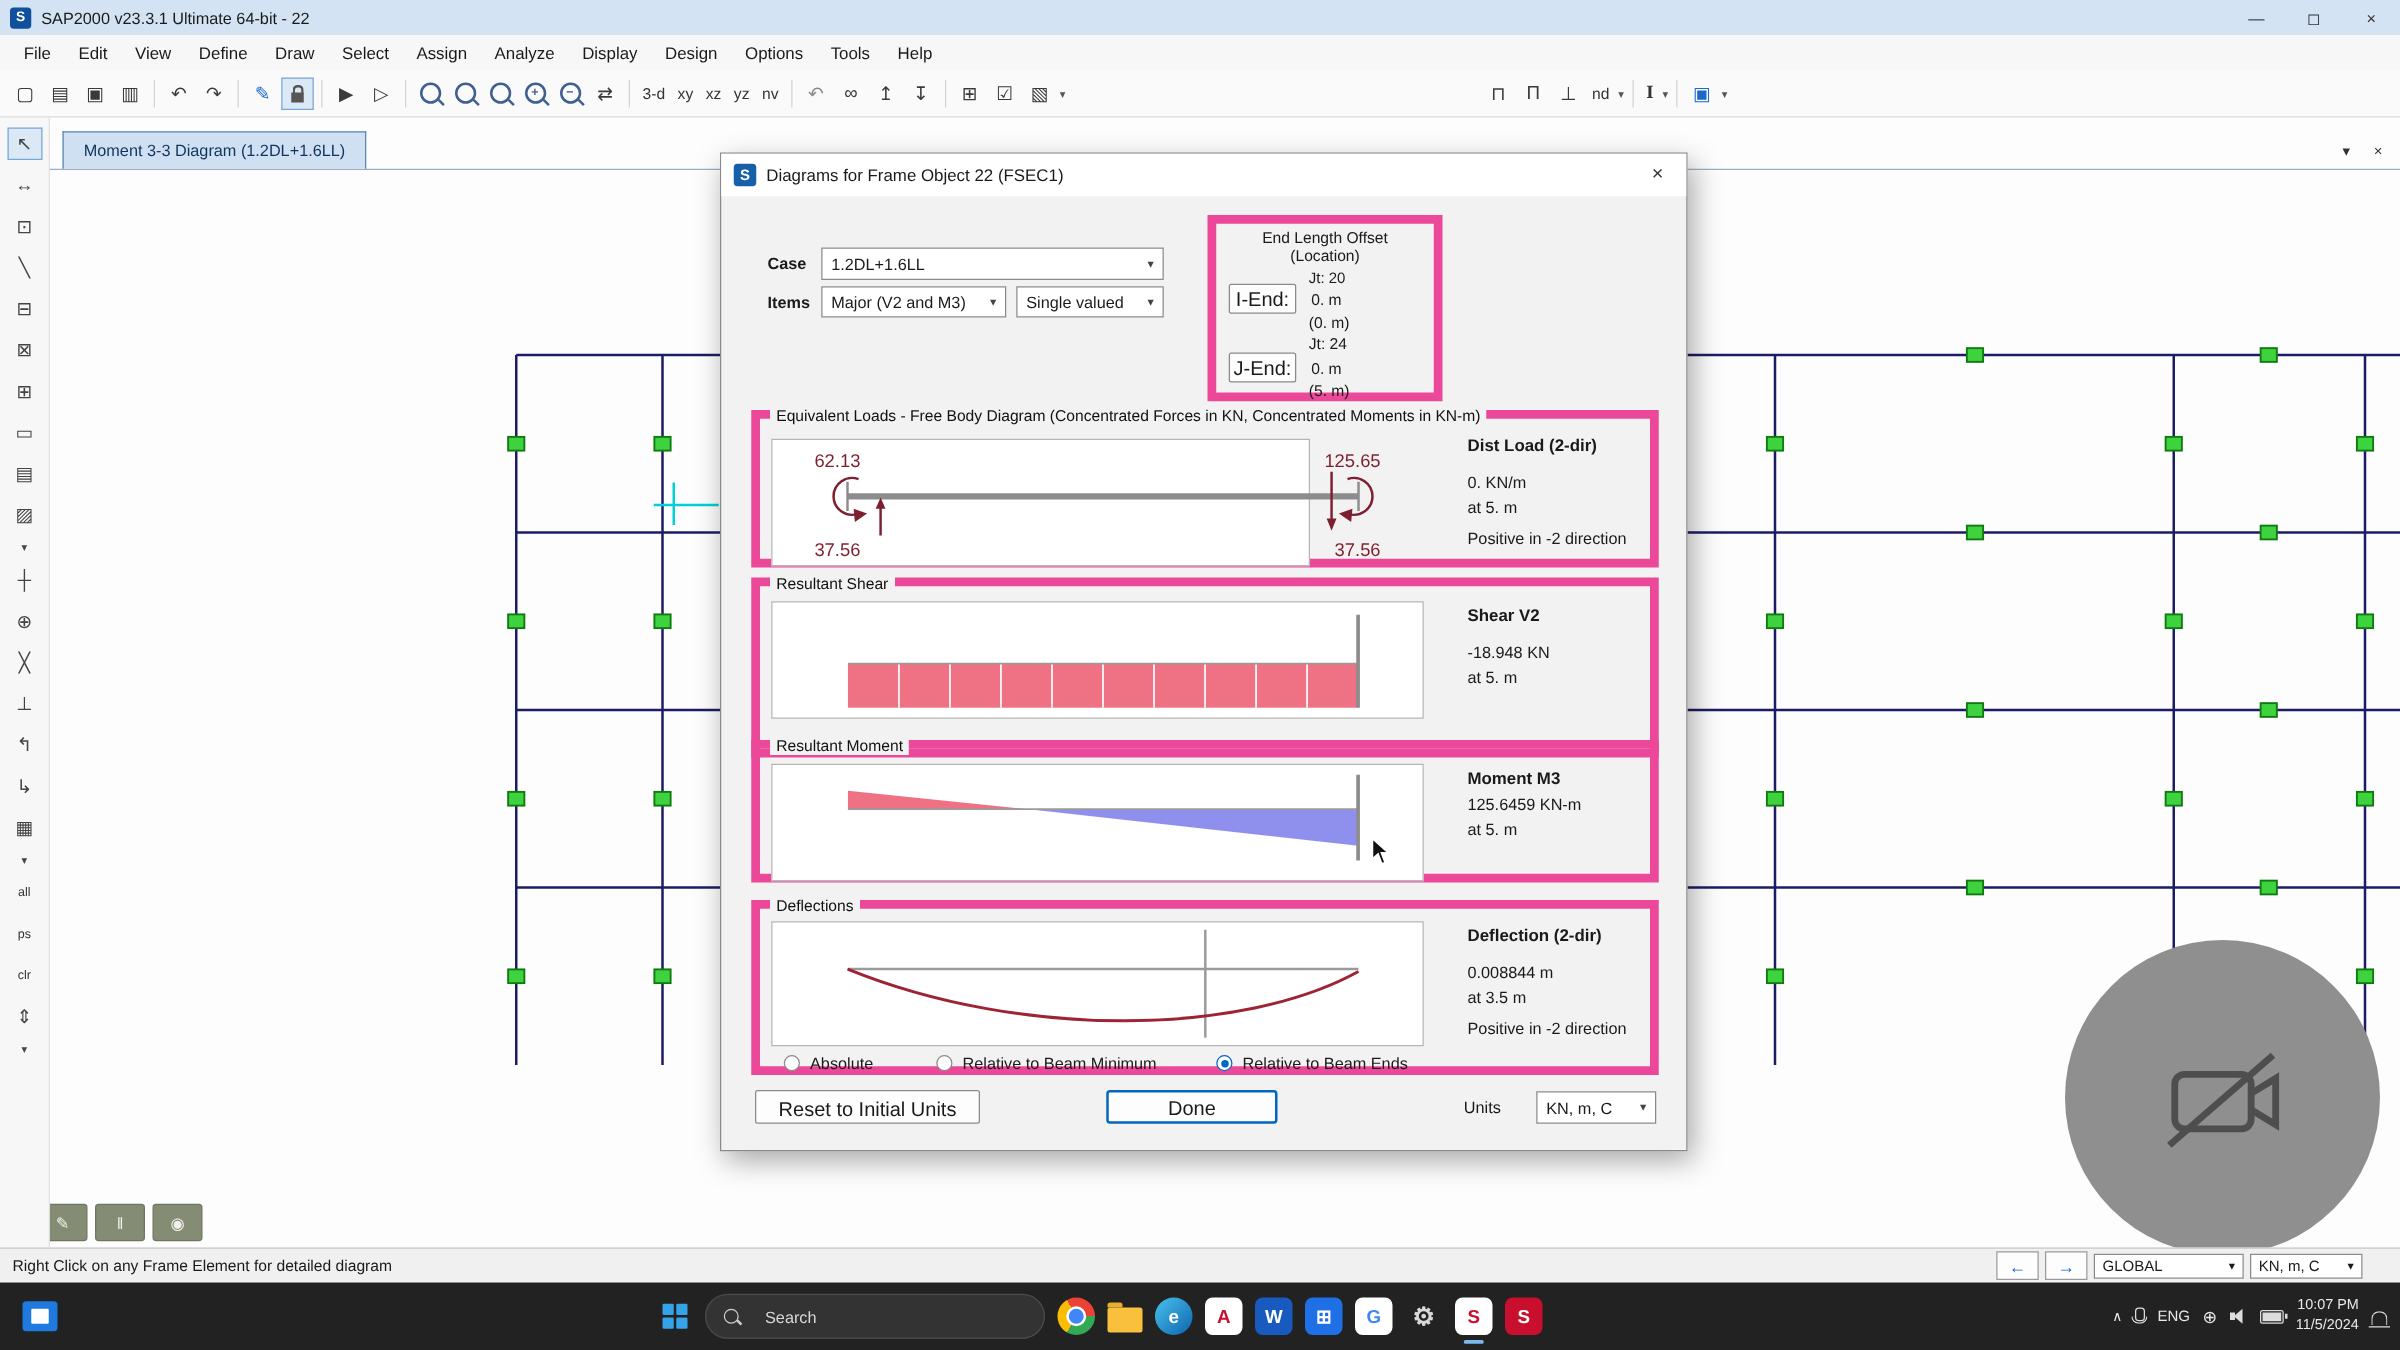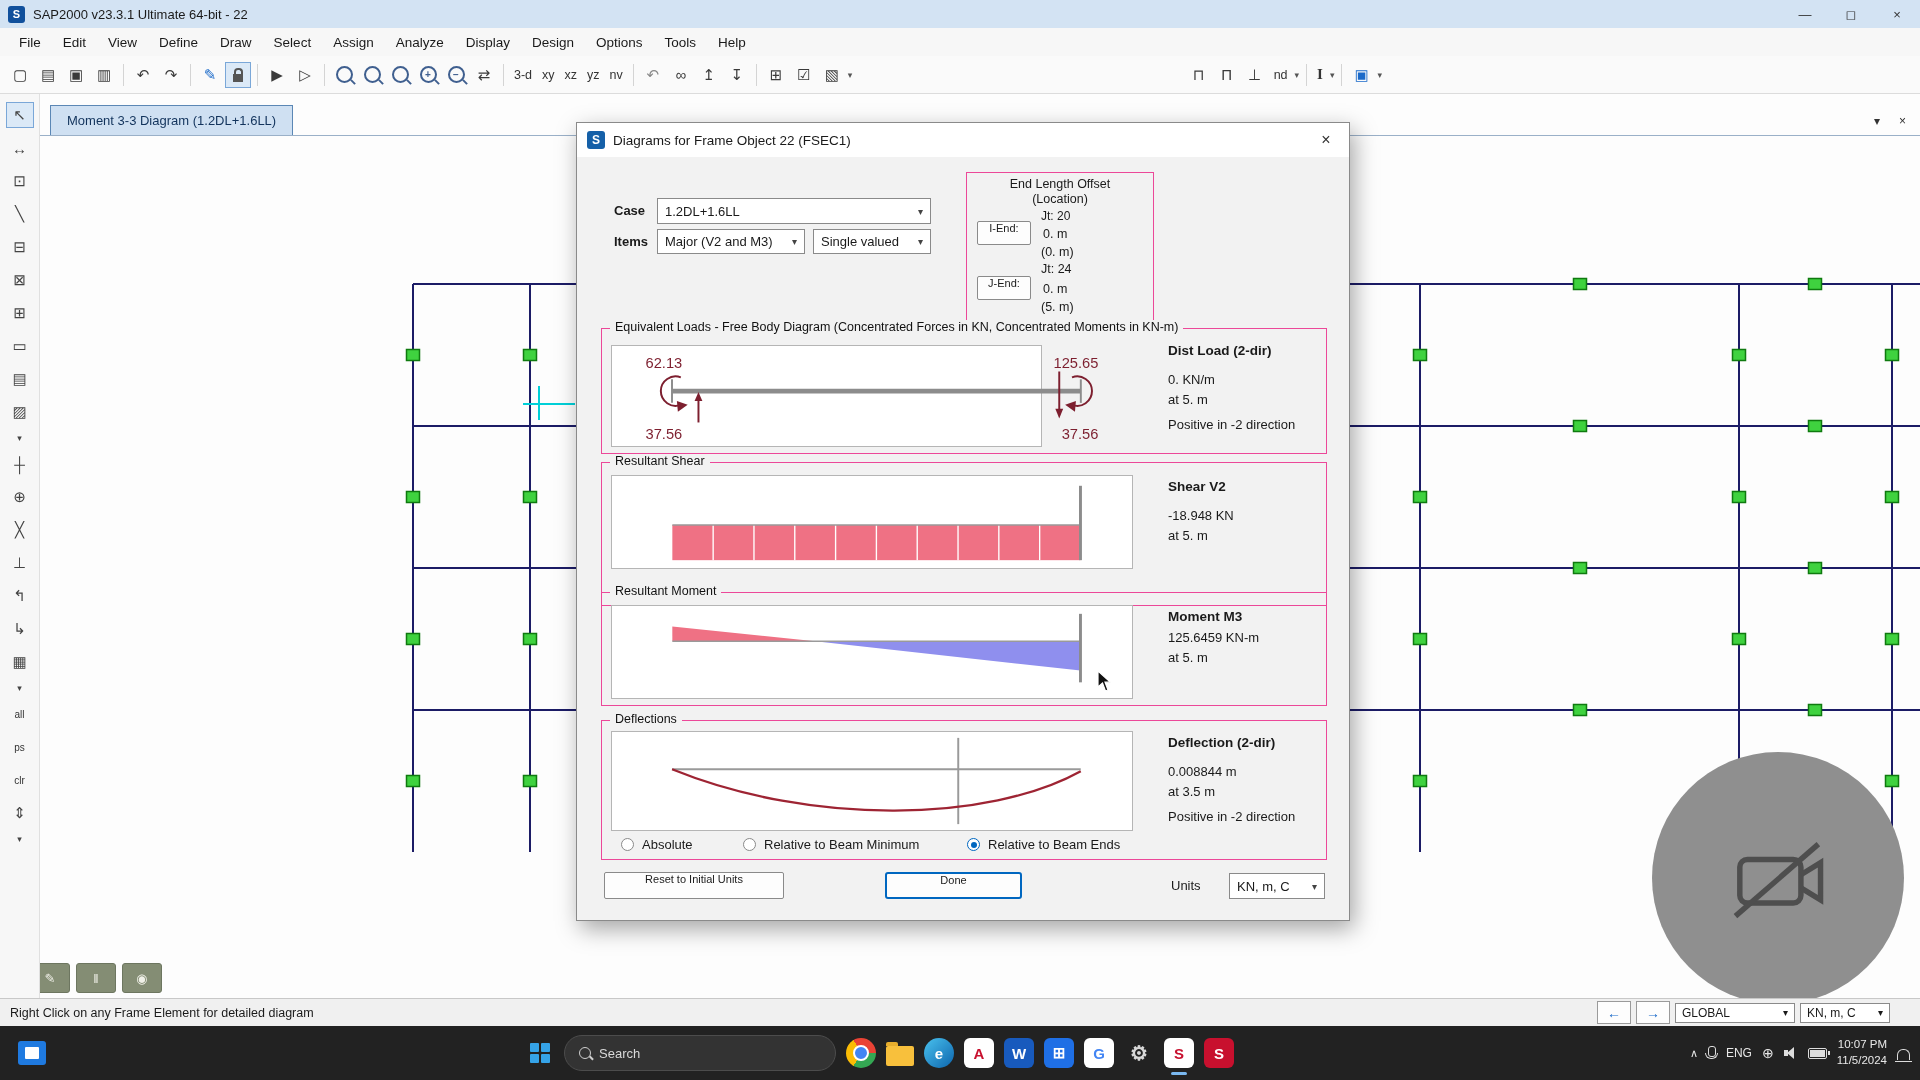--- a/index.html
+++ b/index.html
@@ -53,21 +53,21 @@
           justify-content:center;color:#1b6ac9;font-size:14px;font-weight:bold}
   
   .taskbar{position:absolute;left:0;top:1026px;width:1920px;height:54px;background:#222;z-index:10;color:#e8e8e8}
   .tbwin{position:absolute;left:18px;top:15px;width:28px;height:24px;background:#1f7ae0;border-radius:3px;
          display:flex;align-items:center;justify-content:center}
   .tbwin i{display:block;width:14px;height:12px;background:#fff;border-radius:1px}
   .tcenter{position:absolute;left:530px;top:0;height:54px;display:flex;align-items:center;gap:10px}
   .winlogo{display:grid;grid-template-columns:9px 9px;gap:2px;margin-right:4px}
   .winlogo i{width:9px;height:9px;background:#35a3e8;border-radius:1px}
   .searchpill{width:272px;height:36px;border-radius:18px;background:#333;border:1px solid #4c4c4c;
-              display:flex;align-items:center;gap:8px;padding-left:14px;font-size:13px;color:#d9d9d9;box-sizing:border-box}
+              display:flex;align-items:center;gap:21px;padding-left:14px;font-size:13px;color:#d9d9d9;box-sizing:border-box}
   .smag{width:10px;height:10px;border:1.6px solid #cfcfcf;border-radius:50%;position:relative}
   .smag::after{content:"";position:absolute;width:5px;height:1.6px;background:#cfcfcf;right:-4px;bottom:-1px;transform:rotate(45deg)}
   .appico{width:30px;height:30px;border-radius:6px;display:flex;align-items:center;justify-content:center;
           font-weight:bold;font-size:15px}
   .chrome{border-radius:50%;background:conic-gradient(from -30deg,#ea4335 0 120deg,#34a853 120deg 240deg,#fbbc05 240deg 360deg);position:relative}
   .chrome::after{content:"";position:absolute;inset:7px;background:#4285f4;border:2.5px solid #fff;border-radius:50%}
   .folder{width:28px;height:20px;background:#f8c03c;border-radius:2px;position:relative;margin-top:6px}
   .folder::before{content:"";position:absolute;top:-4px;left:0;width:12px;height:4px;background:#e8ae2d;border-radius:2px 2px 0 0}
   .edge{border-radius:50%;background:linear-gradient(135deg,#49c1ee,#0d65ad);color:#fff}
   .active-app{background:#fff;position:relative}
@@ -97,23 +97,23 @@
   .dlg-title{height:34px;background:#fff;display:flex;align-items:center;gap:8px;padding-left:10px;font-size:13.5px;position:relative}
   .dlg-ico{width:18px;height:18px;background:#1560a8;color:#fff;border-radius:3px;display:flex;align-items:center;
            justify-content:center;font-size:12px;font-weight:bold}
   .dlg-close{position:absolute;right:0;top:0;width:46px;height:34px;display:flex;align-items:center;justify-content:center;font-size:16px;color:#333}
   .dlg-body{position:relative;height:762px}
   .lbl{position:absolute;font-size:13px;font-weight:bold}
   .sel{position:absolute;background:#fff;border:1px solid #8a8a8a;display:flex;align-items:center;
        padding:0 7px;font-size:13px;box-sizing:border-box}
   .sel .caret{margin-left:auto;font-size:10px;color:#444;padding-left:6px}
   .btn{position:absolute;background:#fdfdfd;border:1px solid #8a8a8a;border-radius:2px;display:flex;
-       align-items:flex-start;justify-content:center;font-size:11px;box-sizing:border-box}
+       align-items:flex-end;justify-content:center;font-size:16px;box-sizing:border-box}
   .btn-done{border:2px solid #0067c0;border-radius:3px}
-  .grp{position:absolute;border:1px solid #ec4899;box-sizing:border-box}
+  .grp{position:absolute;border:7px solid #ec4899;box-sizing:border-box}
   .grp-label{position:absolute;top:-9px;left:8px;background:#f2f2f2;padding:0 5px;font-size:12.5px;white-space:nowrap;color:#111}
   .diag{position:absolute;background:#fff;border:1px solid #b5b5b5;box-sizing:border-box}
   .info{position:absolute;width:160px}
   .info-t{font-weight:bold;font-size:13.5px}
   .info-v{font-size:13px;line-height:20px}
   .radio{width:13px;height:13px;border:1px solid #8a8a8a;border-radius:50%;background:#fff;display:inline-block;position:relative;box-sizing:border-box}
   .radio .dot{display:none}
   .radio.on{border-color:#0067c0}
   .radio.on .dot{display:block;position:absolute;left:2.5px;top:2.5px;width:6px;height:6px;background:#0067c0;border-radius:50%}
   .rlabel{font-size:13px}

